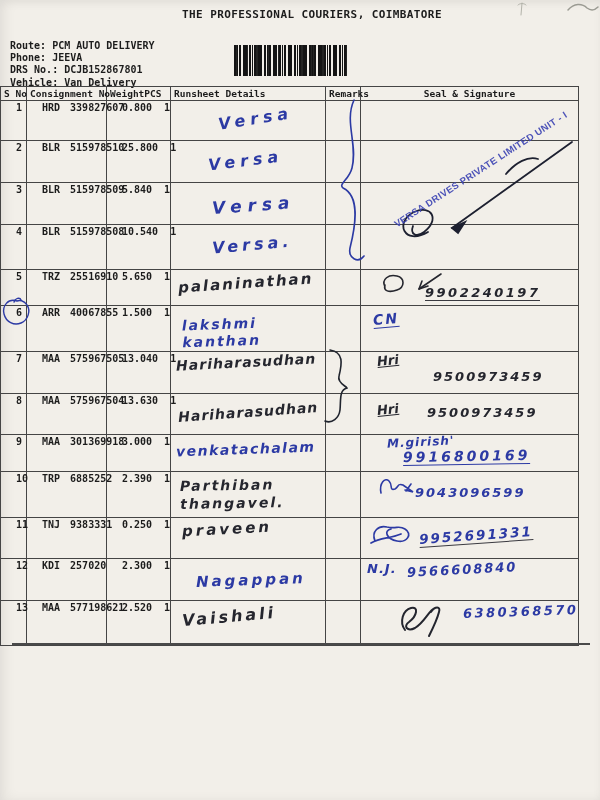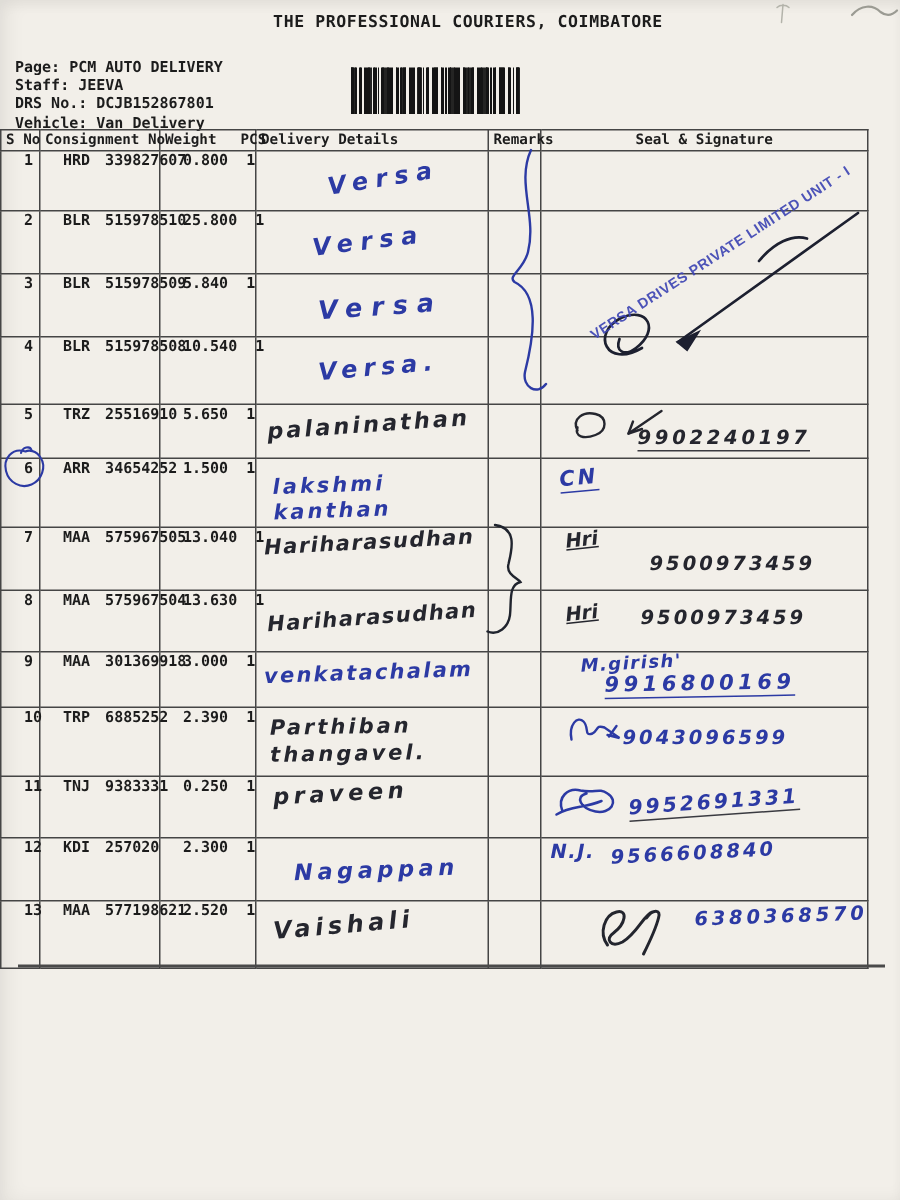--- a/index.html
+++ b/index.html
@@ -20,21 +20,21 @@
     background-image:
       repeating-linear-gradient(90deg,#141414 0 2px,rgba(0,0,0,0) 2px 5px),
       repeating-linear-gradient(90deg,#141414 0 1px,rgba(0,0,0,0) 1px 3px),
       repeating-linear-gradient(90deg,rgba(0,0,0,.85) 0 3px,rgba(0,0,0,0) 3px 11px);
   }
   table.runsheet{position:absolute;left:0;top:86px;width:578px;border-collapse:collapse;table-layout:fixed;}
   .runsheet th,.runsheet td{border:1px solid #454545;vertical-align:top;padding:1px 3px;overflow:visible;}
   .runsheet th{font-size:9.5px;font-weight:bold;text-align:left;height:11px;white-space:nowrap;}
   .runsheet th.th-seal{text-align:center;margin-top:28px;}
   .runsheet td{font-size:10px;font-weight:bold;}
-  .th-weight{display:flex;justify-content:flex-start;gap:16px;border:none !important;padding:0;}
+  .th-weight{display:flex;justify-content:flex-start;border:none !important;padding:0;}
   .c-wt .wrap{display:flex;justify-content:space-between;padding-right:14px;}
   .c-con .printed{word-spacing:4px;white-space:nowrap;}
   .bottom-line{position:absolute;left:12px;top:643px;width:578px;height:2px;background:#4a4a4a;}
   
   .hand{font-family:"DejaVu Sans",sans-serif;font-style:italic;display:inline-block;white-space:pre-line;}
   .ink-blue{color:var(--blue-ink);}
   .ink-black{color:var(--black-ink);}
   .c-cons,.c-seal{position:relative;}
   .r1 .consignee{margin:7px 0 0 44px;transform:rotate(-9deg);font-size:16px;letter-spacing:5px;}
   .r2 .consignee{margin:9px 0 0 34px;transform:rotate(-7deg);font-size:16px;letter-spacing:5px;}
@@ -75,22 +75,22 @@
     color:var(--stamp-blue);white-space:nowrap;opacity:.92;}
 </style>
 </head>
 <body>
 
 <div class="page">
 
   <div class="doc-title printed">THE PROFESSIONAL COURIERS, COIMBATORE</div>
 
   <div class="meta-left">
-    <div class="meta-line"><span>Page:</span> <span>PCM AUTO DELIVERY</span></div>
-    <div class="meta-line"><span>Staff:</span> <span>JEEVA</span></div>
+    <div class="meta-line"><span>Route:</span> <span>PCM AUTO DELIVERY</span></div>
+    <div class="meta-line"><span>Phone:</span> <span>JEEVA</span></div>
     <div class="meta-line"><span>DRS No.:</span> <span>DCJB152867801</span></div>
     <div class="meta-line"><span>Vehicle:</span> <span>Van Delivery</span></div>
   </div>
 
   <div class="barcode"></div>
 
 
   <table class="runsheet">
     <colgroup>
       <col style="width:26px">
@@ -103,21 +103,21 @@
     <thead>
       <tr>
         <th>S No</th>
         <th>Consignment No</th>
         <th>
             <span class="th-weight">
               <span>Weight</span>
               <span>PCS</span>
             </span>
           </th>
-        <th>Delivery Details</th>
+        <th>Runsheet Details</th>
         <th>Remarks</th>
         <th class="th-seal">Seal &amp; Signature</th>
       </tr>
     </thead>
     <tbody>
         <tr class="r1" style="height: 40px;">
           <td class="c-sno"><span class="printed">1</span></td>
           <td class="c-con"><span class="printed">HRD 339827607</span></td>
           <td class="c-wt">
             <span class="wrap">
@@ -182,21 +182,21 @@
           <td class="c-seal"><span class="ink-black"><svg class="scrib" width="66" height="26" viewBox="0 0 66 26">
                 <g fill="none" stroke="currentColor" stroke-width="1.6" stroke-linecap="round">
                   <path d="M8,16 C4,8 12,3 20,5 C28,7 28,16 20,19 C12,22 6,20 8,14"></path>
                   <path d="M64,3 L42,18"></path>
                   <path d="M42,18 l9,-3 M42,18 l3,-8"></path>
                 </g>
               </svg></span><span class="hand phone ink-black">9902240197</span></td>
         </tr>
         <tr class="r6" style="height: 43px;">
           <td class="c-sno"><span class="printed">6</span></td>
-          <td class="c-con"><span class="printed">ARR 34654252</span></td>
+          <td class="c-con"><span class="printed">ARR 40067855</span></td>
           <td class="c-wt">
             <span class="wrap">
               <span class="printed">1.500</span>
               <span class="printed">1</span>
             </span>
           </td>
           <td class="c-cons"><span class="hand consignee ink-blue">lakshmi
 kanthan</span></td>
           <td class="c-rem"></td>
           <td class="c-seal">

